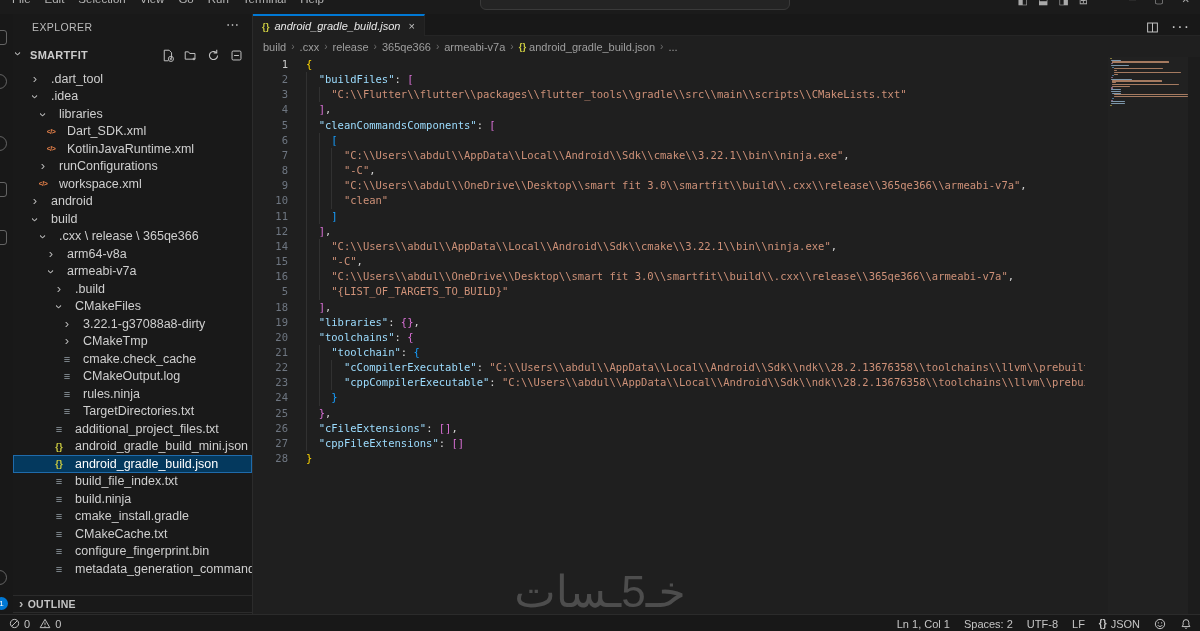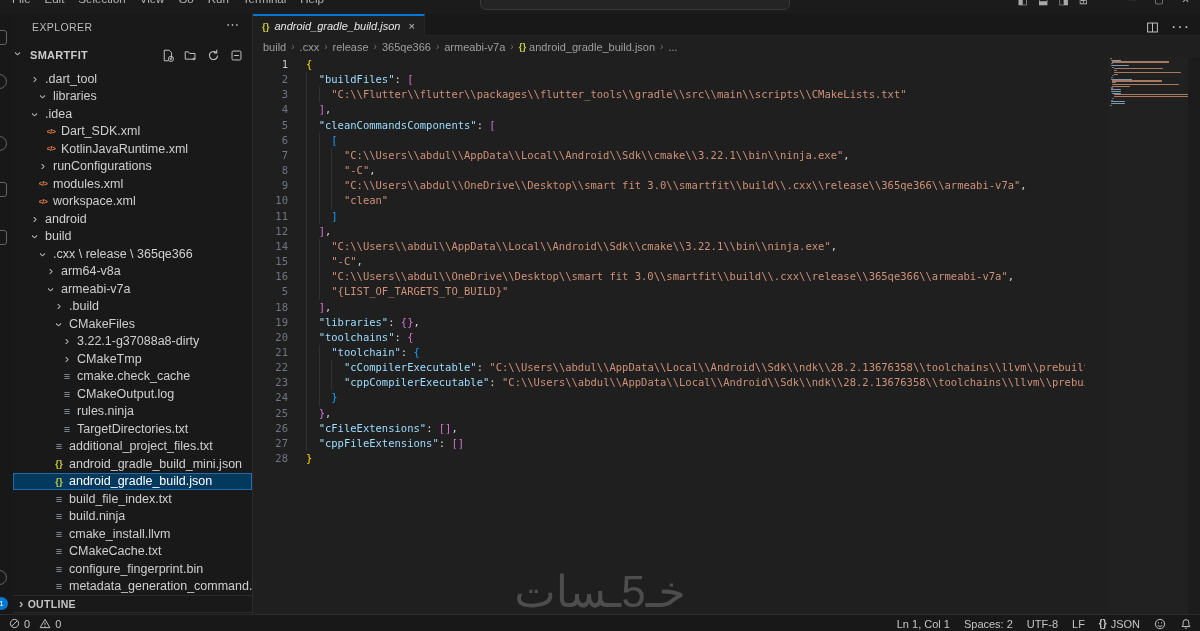--- a/index.html
+++ b/index.html
@@ -28,21 +28,21 @@
   #sb-more { position:absolute; right:12px; top:3px; color:#cccccc; font-size:13px; letter-spacing:1px; cursor:pointer; }
   #sb-section { position:absolute; left:0; top:26px; width:100%; height:30px; }
   #sb-root-chevron { position:absolute; left:3px; top:8px; }
   #sb-root-label { position:absolute; left:17px; top:9px; font-size:11px; font-weight:bold; letter-spacing:.3px; color:#cccccc; }
   #sb-actions { position:absolute; right:8px; top:7px; display:flex; gap:7px; }
   .sb-act { width:16px; height:16px; display:flex; align-items:center; justify-content:center; cursor:pointer; }
 
   #tree { position:absolute; left:0; top:56px; width:100%; }
   .trow { position:relative; height:17.5px; display:flex; align-items:center; font-size:12.5px; color:#cfcfcf; cursor:pointer; white-space:nowrap; }
   .trow .tw { flex:none; width:14px; height:14px; display:flex; align-items:center; justify-content:center; }
-  .trow .lbl { margin-left:3px; }
+  .trow .lbl { margin-left:9px; }
   .trow.sel { background:#04395e; outline:1px solid #1f6bab; outline-offset:-1px; color:#ffffff; }
   .ficon { font-weight:bold; }
   .ficon.xml { color:#e8824a; font-size:7px; letter-spacing:-.5px; }
   .ficon.json { color:#cbcb41; font-size:9.5px; }
   .ficon.text { color:#96a0a8; font-size:11px; }
   .chev { display:inline-block; color:#b6b6b6; font-size:13px; line-height:10px; transform-origin:45% 55%; }
   .chev.exp { transform:rotate(90deg); }
 
   .sb-panel { position:absolute; left:0; width:100%; height:16.5px; border-top:1px solid #2b2b2b; display:flex; align-items:center; font-size:10.5px; font-weight:bold; letter-spacing:.3px; color:#c5c5c5; }
   .sb-panel .chev { margin:0 4px 0 6px; }
@@ -167,138 +167,132 @@
           </span>
         </div>
     </div>
     <div id="tree">
         <div class="trow " style="padding-left:15px">
      <span class="tw">
             <span class="chev ">›</span>
           </span>
           <span class="lbl">.dart_tool</span>
         </div>
+        <div class="trow " style="padding-left:15px">
+     <span class="tw">
+            <span class="chev exp">›</span>
+          </span>
+          <span class="lbl">.idea</span>
+        </div>
         <div class="trow " style="padding-left:23px">
      <span class="tw">
             <span class="chev exp">›</span>
           </span>
           <span class="lbl">libraries</span>
         </div>
+        <div class="trow " style="padding-left:31px">
+     <span class="tw">
+            <span class="ficon xml">&lt;/&gt;</span>
+          </span>
+          <span class="lbl">Dart_SDK.xml</span>
+        </div>
+        <div class="trow " style="padding-left:31px">
+     <span class="tw">
+            <span class="ficon xml">&lt;/&gt;</span>
+          </span>
+          <span class="lbl">KotlinJavaRuntime.xml</span>
+        </div>
+        <div class="trow " style="padding-left:23px">
+     <span class="tw">
+            <span class="chev ">›</span>
+          </span>
+          <span class="lbl">runConfigurations</span>
+        </div>
+        <div class="trow " style="padding-left:23px">
+     <span class="tw">
+            <span class="ficon xml">&lt;/&gt;</span>
+          </span>
+          <span class="lbl">workspace.xml</span>
+        </div>
         <div class="trow " style="padding-left:15px">
      <span class="tw">
+            <span class="chev ">›</span>
+          </span>
+          <span class="lbl">android</span>
+        </div>
+        <div class="trow " style="padding-left:15px">
+     <span class="tw">
             <span class="chev exp">›</span>
           </span>
-          <span class="lbl">.idea</span>
+          <span class="lbl">build</span>
+        </div>
+        <div class="trow " style="padding-left:23px">
+     <span class="tw">
+            <span class="chev exp">›</span>
+          </span>
+          <span class="lbl">.cxx \ release \ 365qe366</span>
         </div>
         <div class="trow " style="padding-left:31px">
      <span class="tw">
-            <span class="ficon xml">&lt;/&gt;</span>
-          </span>
-          <span class="lbl">Dart_SDK.xml</span>
+            <span class="chev ">›</span>
+          </span>
+          <span class="lbl">arm64-v8a</span>
         </div>
         <div class="trow " style="padding-left:31px">
      <span class="tw">
-            <span class="ficon xml">&lt;/&gt;</span>
-          </span>
-          <span class="lbl">KotlinJavaRuntime.xml</span>
-        </div>
-        <div class="trow " style="padding-left:23px">
+            <span class="chev exp">›</span>
+          </span>
+          <span class="lbl">armeabi-v7a</span>
+        </div>
+        <div class="trow " style="padding-left:39px">
      <span class="tw">
             <span class="chev ">›</span>
           </span>
-          <span class="lbl">runConfigurations</span>
-        </div>
-        <div class="trow " style="padding-left:23px">
-     <span class="tw">
-            <span class="ficon xml">&lt;/&gt;</span>
-          </span>
-          <span class="lbl">modules.xml</span>
-        </div>
-        <div class="trow " style="padding-left:23px">
-     <span class="tw">
-            <span class="ficon xml">&lt;/&gt;</span>
-          </span>
-          <span class="lbl">workspace.xml</span>
-        </div>
-        <div class="trow " style="padding-left:15px">
+          <span class="lbl">.build</span>
+        </div>
+        <div class="trow " style="padding-left:39px">
+     <span class="tw">
+            <span class="chev exp">›</span>
+          </span>
+          <span class="lbl">CMakeFiles</span>
+        </div>
+        <div class="trow " style="padding-left:47px">
      <span class="tw">
             <span class="chev ">›</span>
           </span>
-          <span class="lbl">android</span>
-        </div>
-        <div class="trow " style="padding-left:15px">
-     <span class="tw">
-            <span class="chev exp">›</span>
-          </span>
-          <span class="lbl">build</span>
-        </div>
-        <div class="trow " style="padding-left:23px">
-     <span class="tw">
-            <span class="chev exp">›</span>
-          </span>
-          <span class="lbl">.cxx \ release \ 365qe366</span>
-        </div>
-        <div class="trow " style="padding-left:31px">
+          <span class="lbl">3.22.1-g37088a8-dirty</span>
+        </div>
+        <div class="trow " style="padding-left:47px">
      <span class="tw">
             <span class="chev ">›</span>
           </span>
-          <span class="lbl">arm64-v8a</span>
-        </div>
-        <div class="trow " style="padding-left:31px">
-     <span class="tw">
-            <span class="chev exp">›</span>
-          </span>
-          <span class="lbl">armeabi-v7a</span>
-        </div>
-        <div class="trow " style="padding-left:39px">
-     <span class="tw">
-            <span class="chev ">›</span>
-          </span>
-          <span class="lbl">.build</span>
-        </div>
-        <div class="trow " style="padding-left:39px">
-     <span class="tw">
-            <span class="chev exp">›</span>
-          </span>
-          <span class="lbl">CMakeFiles</span>
+          <span class="lbl">CMakeTmp</span>
         </div>
         <div class="trow " style="padding-left:47px">
      <span class="tw">
-            <span class="chev ">›</span>
-          </span>
-          <span class="lbl">3.22.1-g37088a8-dirty</span>
+            <span class="ficon text">≡</span>
+          </span>
+          <span class="lbl">cmake.check_cache</span>
         </div>
         <div class="trow " style="padding-left:47px">
      <span class="tw">
-            <span class="chev ">›</span>
-          </span>
-          <span class="lbl">CMakeTmp</span>
+            <span class="ficon text">≡</span>
+          </span>
+          <span class="lbl">CMakeOutput.log</span>
         </div>
         <div class="trow " style="padding-left:47px">
      <span class="tw">
             <span class="ficon text">≡</span>
           </span>
-          <span class="lbl">cmake.check_cache</span>
+          <span class="lbl">rules.ninja</span>
         </div>
         <div class="trow " style="padding-left:47px">
      <span class="tw">
             <span class="ficon text">≡</span>
           </span>
-          <span class="lbl">CMakeOutput.log</span>
-        </div>
-        <div class="trow " style="padding-left:47px">
-     <span class="tw">
-            <span class="ficon text">≡</span>
-          </span>
-          <span class="lbl">rules.ninja</span>
-        </div>
-        <div class="trow " style="padding-left:47px">
-     <span class="tw">
-            <span class="ficon text">≡</span>
-          </span>
           <span class="lbl">TargetDirectories.txt</span>
         </div>
         <div class="trow " style="padding-left:39px">
      <span class="tw">
             <span class="ficon text">≡</span>
           </span>
           <span class="lbl">additional_project_files.txt</span>
         </div>
         <div class="trow " style="padding-left:39px">
      <span class="tw">
@@ -321,21 +315,21 @@
         <div class="trow " style="padding-left:39px">
      <span class="tw">
             <span class="ficon text">≡</span>
           </span>
           <span class="lbl">build.ninja</span>
         </div>
         <div class="trow " style="padding-left:39px">
      <span class="tw">
             <span class="ficon text">≡</span>
           </span>
-          <span class="lbl">cmake_install.llvm</span>
+          <span class="lbl">cmake_install.gradle</span>
         </div>
         <div class="trow " style="padding-left:39px">
      <span class="tw">
             <span class="ficon text">≡</span>
           </span>
           <span class="lbl">CMakeCache.txt</span>
         </div>
         <div class="trow " style="padding-left:39px">
      <span class="tw">
             <span class="ficon text">≡</span>

